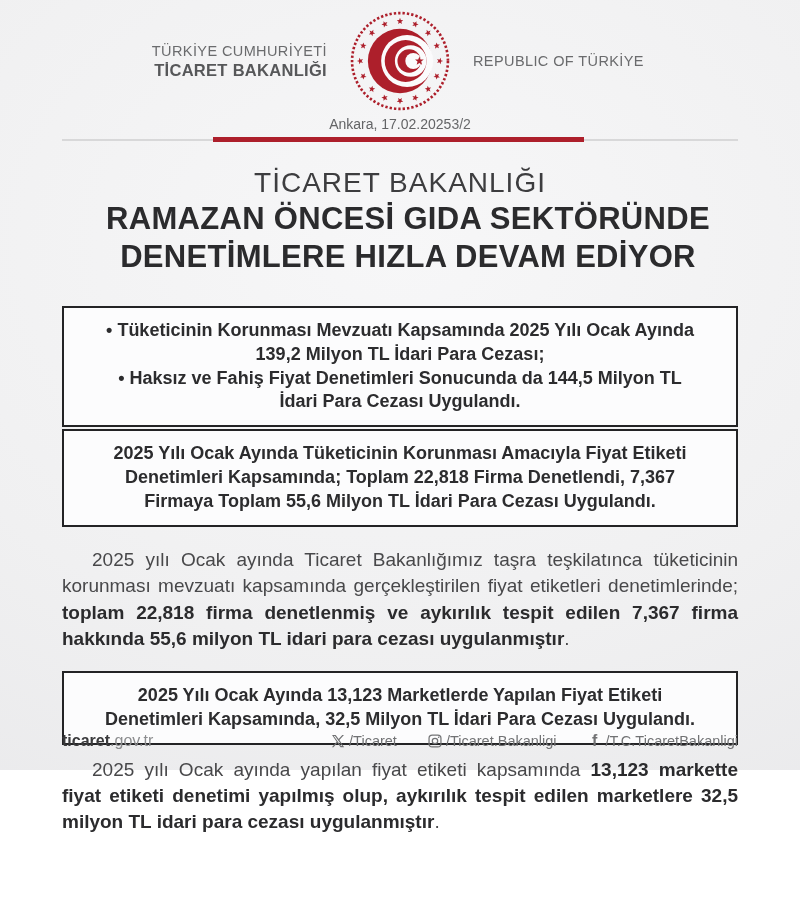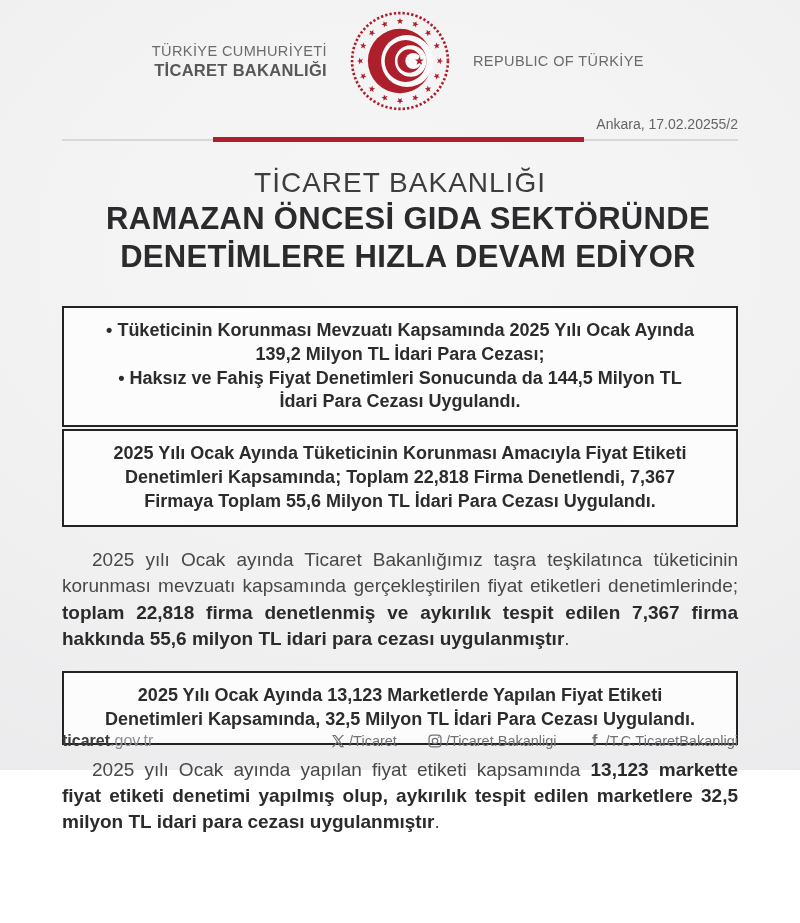--- a/index.html
+++ b/index.html
@@ -13,21 +13,21 @@
   .header{display:flex;align-items:center;justify-content:center;
           padding-top:10px;gap:22px;}
   .hdr-block{width:255px;line-height:1.25;}
   .hdr-left{text-align:right;}
   .hdr-right{text-align:left;}
   .hdr-l1{font-size:14.5px;color:#6a6b6d;letter-spacing:.4px;}
   .hdr-l2{font-size:16.5px;font-weight:bold;color:#565759;letter-spacing:.3px;}
   .logo{width:102px;height:102px;flex:0 0 auto;}
 
   
-  .dateline{display:flex;justify-content:flex-end;align-items:flex-end;
+  .dateline{display:flex;justify-content:center;align-items:flex-end;
             margin:4px 62px 0 62px;font-size:14px;color:#636466;}
   .page-num{color:#6a6b6d;}
   .divider{position:relative;height:2px;background:#d8d8d9;margin:7px 62px 0 62px;}
   .divider-red{position:absolute;left:22.4%;width:54.8%;top:-2px;height:5px;background:#ad1f2b;}
 
   
   .title{margin-top:24px;text-align:center;}
   .title-l1{font-size:28px;color:#3d3d3f;letter-spacing:1px;line-height:1.25;}
   .title-l2{font-size:31px;font-weight:bold;color:#2b2b2d;letter-spacing:.3px;line-height:1.22;padding-left:16px;}
 
@@ -100,21 +100,21 @@
       </svg>
     </div>
 
     <div class="hdr-block hdr-right">
       <div class="hdr-l1">REPUBLIC OF TÜRKİYE</div>
     </div>
   </div>
 
   <div class="dateline">
     <span>Ankara, 17.02.2025</span>
-    <span class="page-num">5/2</span>
+    <span class="page-num">3/2</span>
   </div>
   <div class="divider">
     <div class="divider-red"></div>
   </div>
 
   <div class="title">
     <div class="title-l1">TİCARET BAKANLIĞI</div>
     <div class="title-l2">RAMAZAN ÖNCESİ GIDA SEKTÖRÜNDE</div>
     <div class="title-l2">DENETİMLERE HIZLA DEVAM EDİYOR</div>
   </div>

